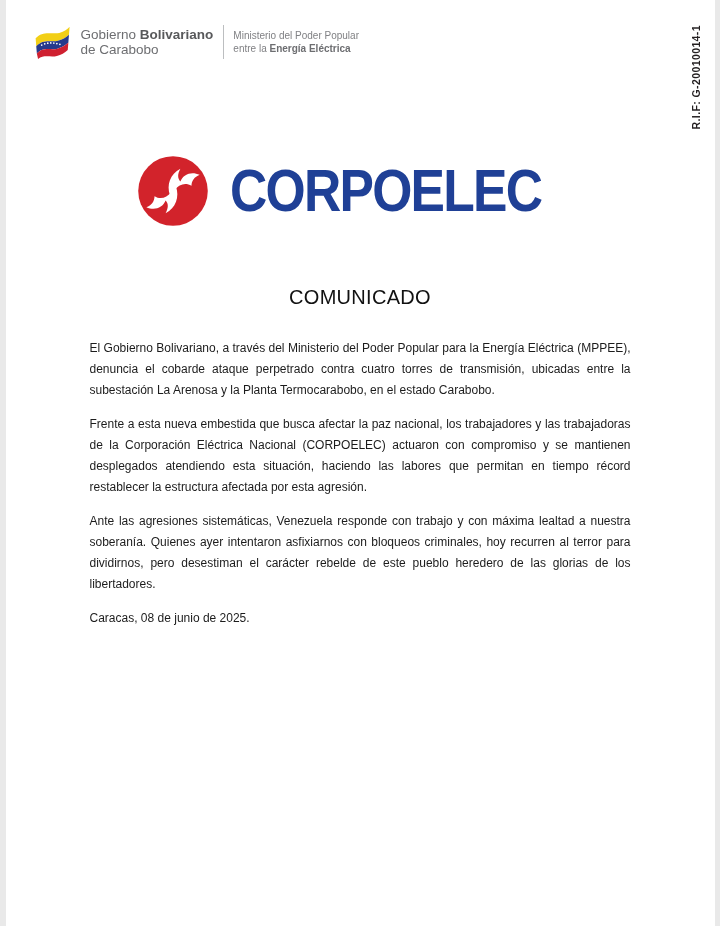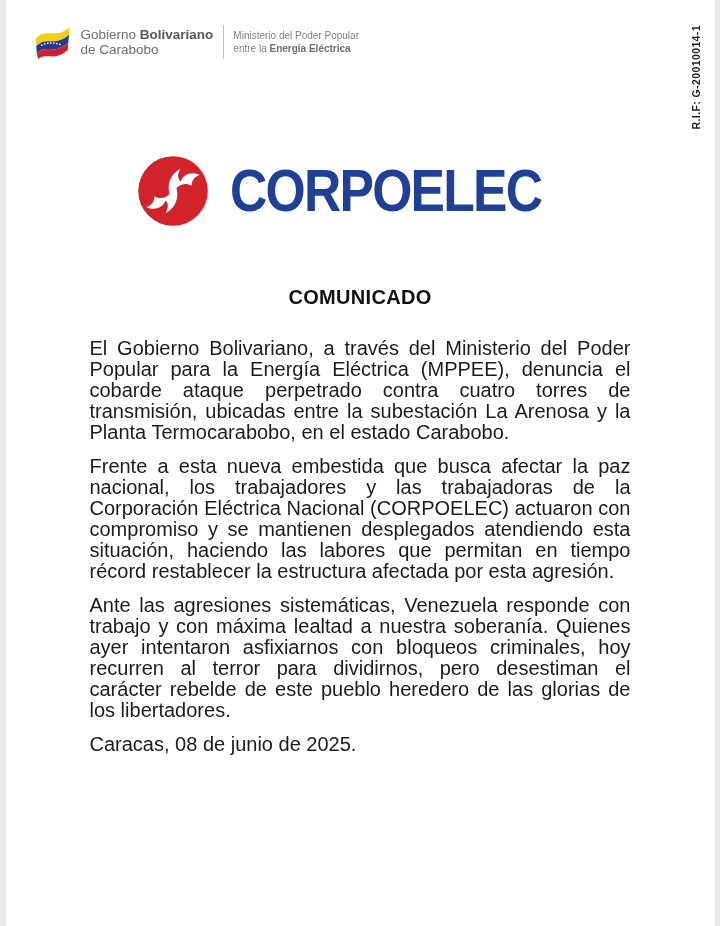--- a/index.html
+++ b/index.html
@@ -52,26 +52,26 @@
     display:inline-block;
     font-weight:700; font-size:60px; letter-spacing:-2px;
     color:#1f4096;
     transform:scaleX(.86); transform-origin:left center;
     line-height:1;
   }
 
   
   .doc-title {
     position:absolute; top:286px; left:0; right:0;
-    text-align:center; font-weight:700; font-size:20px;
+    text-align:center; font-weight:400; font-size:20px;
     letter-spacing:.3px; color:#111;
   }
   .doc-body {
     position:absolute; top:338px; left:84px; right:84px;
-    font-size:20px; line-height:21px; color:#1c1c1c;
+    font-size:12px; line-height:21px; color:#1c1c1c;
   }
   .doc-body p { text-align:justify; margin:0 0 13px 0; }
   .dateline { text-align:left; margin-top:4px; }
 </style>
 </head>
 <body>
 
 <div class="page">
 
   <div class="gov-header">

